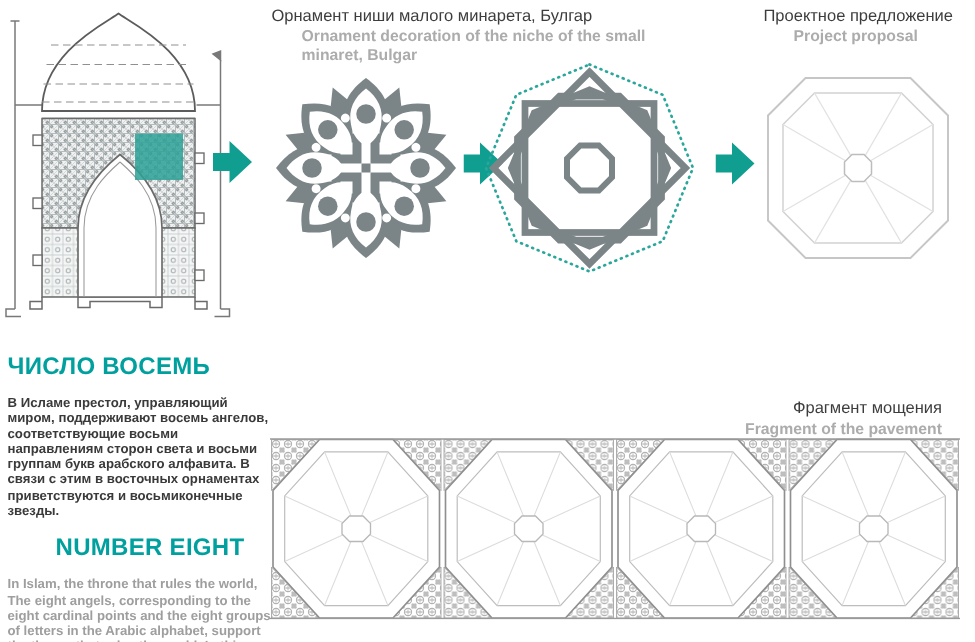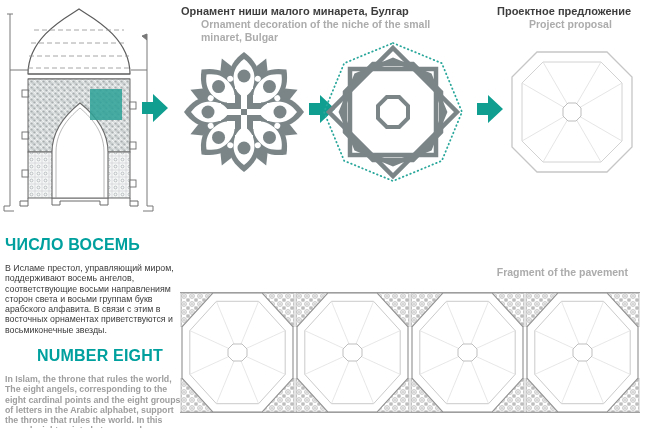--- a/index.html
+++ b/index.html
@@ -3,36 +3,36 @@
 <meta charset="utf-8">
 <style>
   html,body{margin:0;padding:0;}
   body{
     width:650px;height:428px;background:#ffffff;
     font-family:"Liberation Sans",sans-serif;
     position:relative;overflow:hidden;
   }
   .abs{position:absolute;}
   
-  .fig-title{font-size:11px;font-weight:bold;color:#3d3d3d;line-height:1.25;}
+  .fig-title{font-size:11px;font-weight:normal;color:#3d3d3d;line-height:1.25;}
   .fig-sub{font-size:10.5px;font-weight:bold;color:#acacac;line-height:1.22;margin-left:20px;}
   
   .teal-head{font-size:16px;font-weight:bold;color:#00a09e;letter-spacing:.2px;}
-  .body-ru{font-size:8.8px;font-weight:normal;color:#3a3a3a;line-height:1.17;margin-top:9px;}
+  .body-ru{font-size:8.8px;font-weight:bold;color:#3a3a3a;line-height:1.17;margin-top:9px;}
   .body-en{font-size:8.8px;font-weight:bold;color:#9e9e9e;line-height:1.17;margin-top:9px;}
   .pav-label{text-align:right;}
   svg{display:block;}
 </style>
 </head>
 <body>
 
 <div class="abs fig-title" style="left:181px;top:5px;width:250px;">Орнамент ниши малого минарета, Булгар</div>
 <div class="abs fig-sub" style="left:181px;top:18px;width:250px;">Ornament decoration of the niche of the small minaret, Bulgar</div>
 
-<div class="abs fig-title" style="left:497px;top:5px;width:140px;">Проектное предложение</div>
+<div class="abs fig-title" style="left:509px;top:5px;width:140px;">Проектное предложение</div>
 <div class="abs fig-sub" style="left:509px;top:18px;width:160px;">Project proposal</div>
 
 <div class="abs" style="left:0px;top:2px;">
 <svg width="160" height="222" viewBox="0 0 160 222">
   <defs>
     <pattern id="mtex" width="6" height="6" patternUnits="userSpaceOnUse">
       <rect width="6" height="6" fill="#f0f1f1"></rect>
       <circle cx="1.5" cy="1.5" r="1.1" fill="#959c9e"></circle>
       <circle cx="4.5" cy="4.5" r="1.1" fill="#959c9e"></circle>
       <path d="M0,3 H6 M3,0 V6" stroke="#aeb4b5" stroke-width="0.6"></path>
@@ -213,20 +213,21 @@
 </div>
 
 <div class="abs" style="left:5px;top:236px;width:178px;">
   <div class="teal-head">ЧИСЛО ВОСЕМЬ</div>
   <div class="body-ru">В Исламе престол, управляющий миром, поддерживают восемь ангелов, соответствующие восьми направлениям сторон света и восьми группам букв арабского алфавита. В связи с этим в восточных орнаментах приветствуются и восьмиконечные звезды.</div>
   <div class="teal-head" style="margin-top:12px;margin-left:32px;">NUMBER EIGHT</div>
   <div class="body-en">In Islam, the throne that rules the world, The eight angels, corresponding to the eight cardinal points and the eight groups of letters in the Arabic alphabet, support the throne that rules the world. In this regard, eight-pointed stars are also welcomed in Oriental ornaments.</div>
 </div>
 
 <div class="abs pav-label" style="left:430px;top:266px;width:198px;">
+  <div class="fig-title">Фрагмент мощения</div>
   <div class="fig-sub">Fragment of the pavement</div>
 </div>
 
 <div class="abs" style="left:180px;top:292px;">
 <svg width="460" height="121" viewBox="0 0 460 121">
   <defs>
     <pattern id="ptex" width="8" height="8" patternUnits="userSpaceOnUse">
       <rect width="8" height="8" fill="#ffffff"></rect>
       <circle cx="4" cy="4" r="2.4" fill="none" stroke="#aeaeae" stroke-width="0.7"></circle>
       <circle cx="0.8" cy="0.8" r="1" fill="#bdbdbd"></circle>

